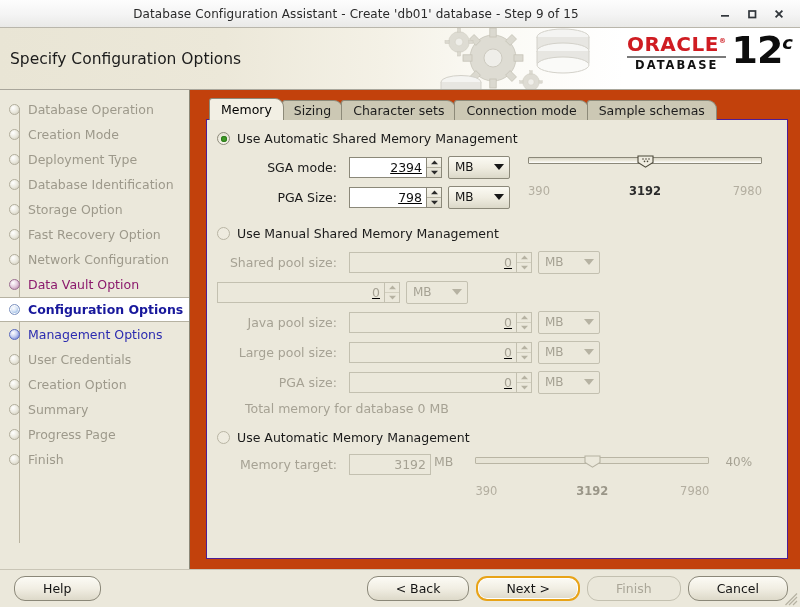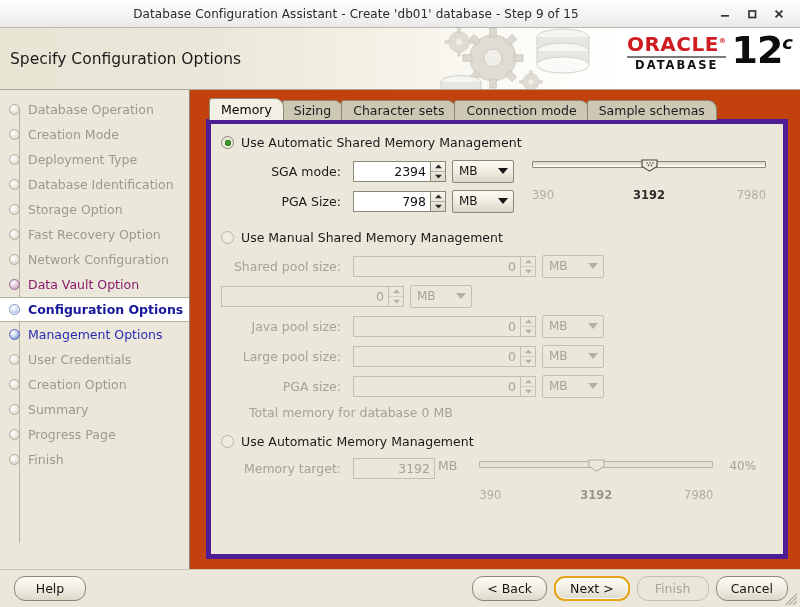--- a/index.html
+++ b/index.html
@@ -201,21 +201,21 @@
     cursor: default;
   }
   .tab.active {
     background: #f2efe4;
     height: 22px;
     z-index: 5;
     color: #000;
   }
   .tabpanel {
     flex: 1;
-    border: 5px solid #4c1d95;
+    border: 1px solid #4c1d95;
     background: #ebe8db;
     position: relative;
     margin-top: -1px;
     padding: 11px 14px 10px 10px;
     min-height: 0;
   }
   .tabpanel::before {
     content: "";
     position: absolute;
     top: -1px; left: 0; right: 0;
@@ -255,21 +255,21 @@
   .field-label {
     width: 132px;
     text-align: right;
     padding-right: 12px;
     font-size: 12.5px;
     color: #1a1a1a;
     flex: 0 0 auto;
   }
   .field-label.dim { color: #a6a294; }
 
-  .spin-wrap { display: flex; align-items: flex-start; flex: 0 0 auto; }
+  .spin-wrap { display: flex; align-items: flex-start; flex: 0 0 auto; text-decoration: underline; }
   .spin-input {
     width: 78px; height: 21px;
     border: 1px solid #8b8879;
     background: #ffffff;
     text-align: right;
     font-size: 12.5px;
     color: #111;
     padding: 0 4px 0 2px;
     line-height: 19px;
     font-family: inherit;
@@ -391,21 +391,21 @@
     background: #ebe8db;
     border-top: 1px solid #c9c5b6;
     display: flex;
     align-items: center;
     padding: 0 12px 0 14px;
     position: relative;
   }
   .btn {
     height: 25px;
     min-width: 72px;
-    padding: 0 14px;
+    padding: 0 28px;
     font-size: 12.5px;
     color: #141414;
     background: linear-gradient(to bottom, #fcfbf5 0%, #f1eee3 50%, #ddd9c9 100%);
     border: 1px solid #8b8879;
     border-radius: 11px;
     display: flex; align-items: center; justify-content: center;
     cursor: default;
   }
   .btn.focus {
     border: 2px solid #e8a317;

